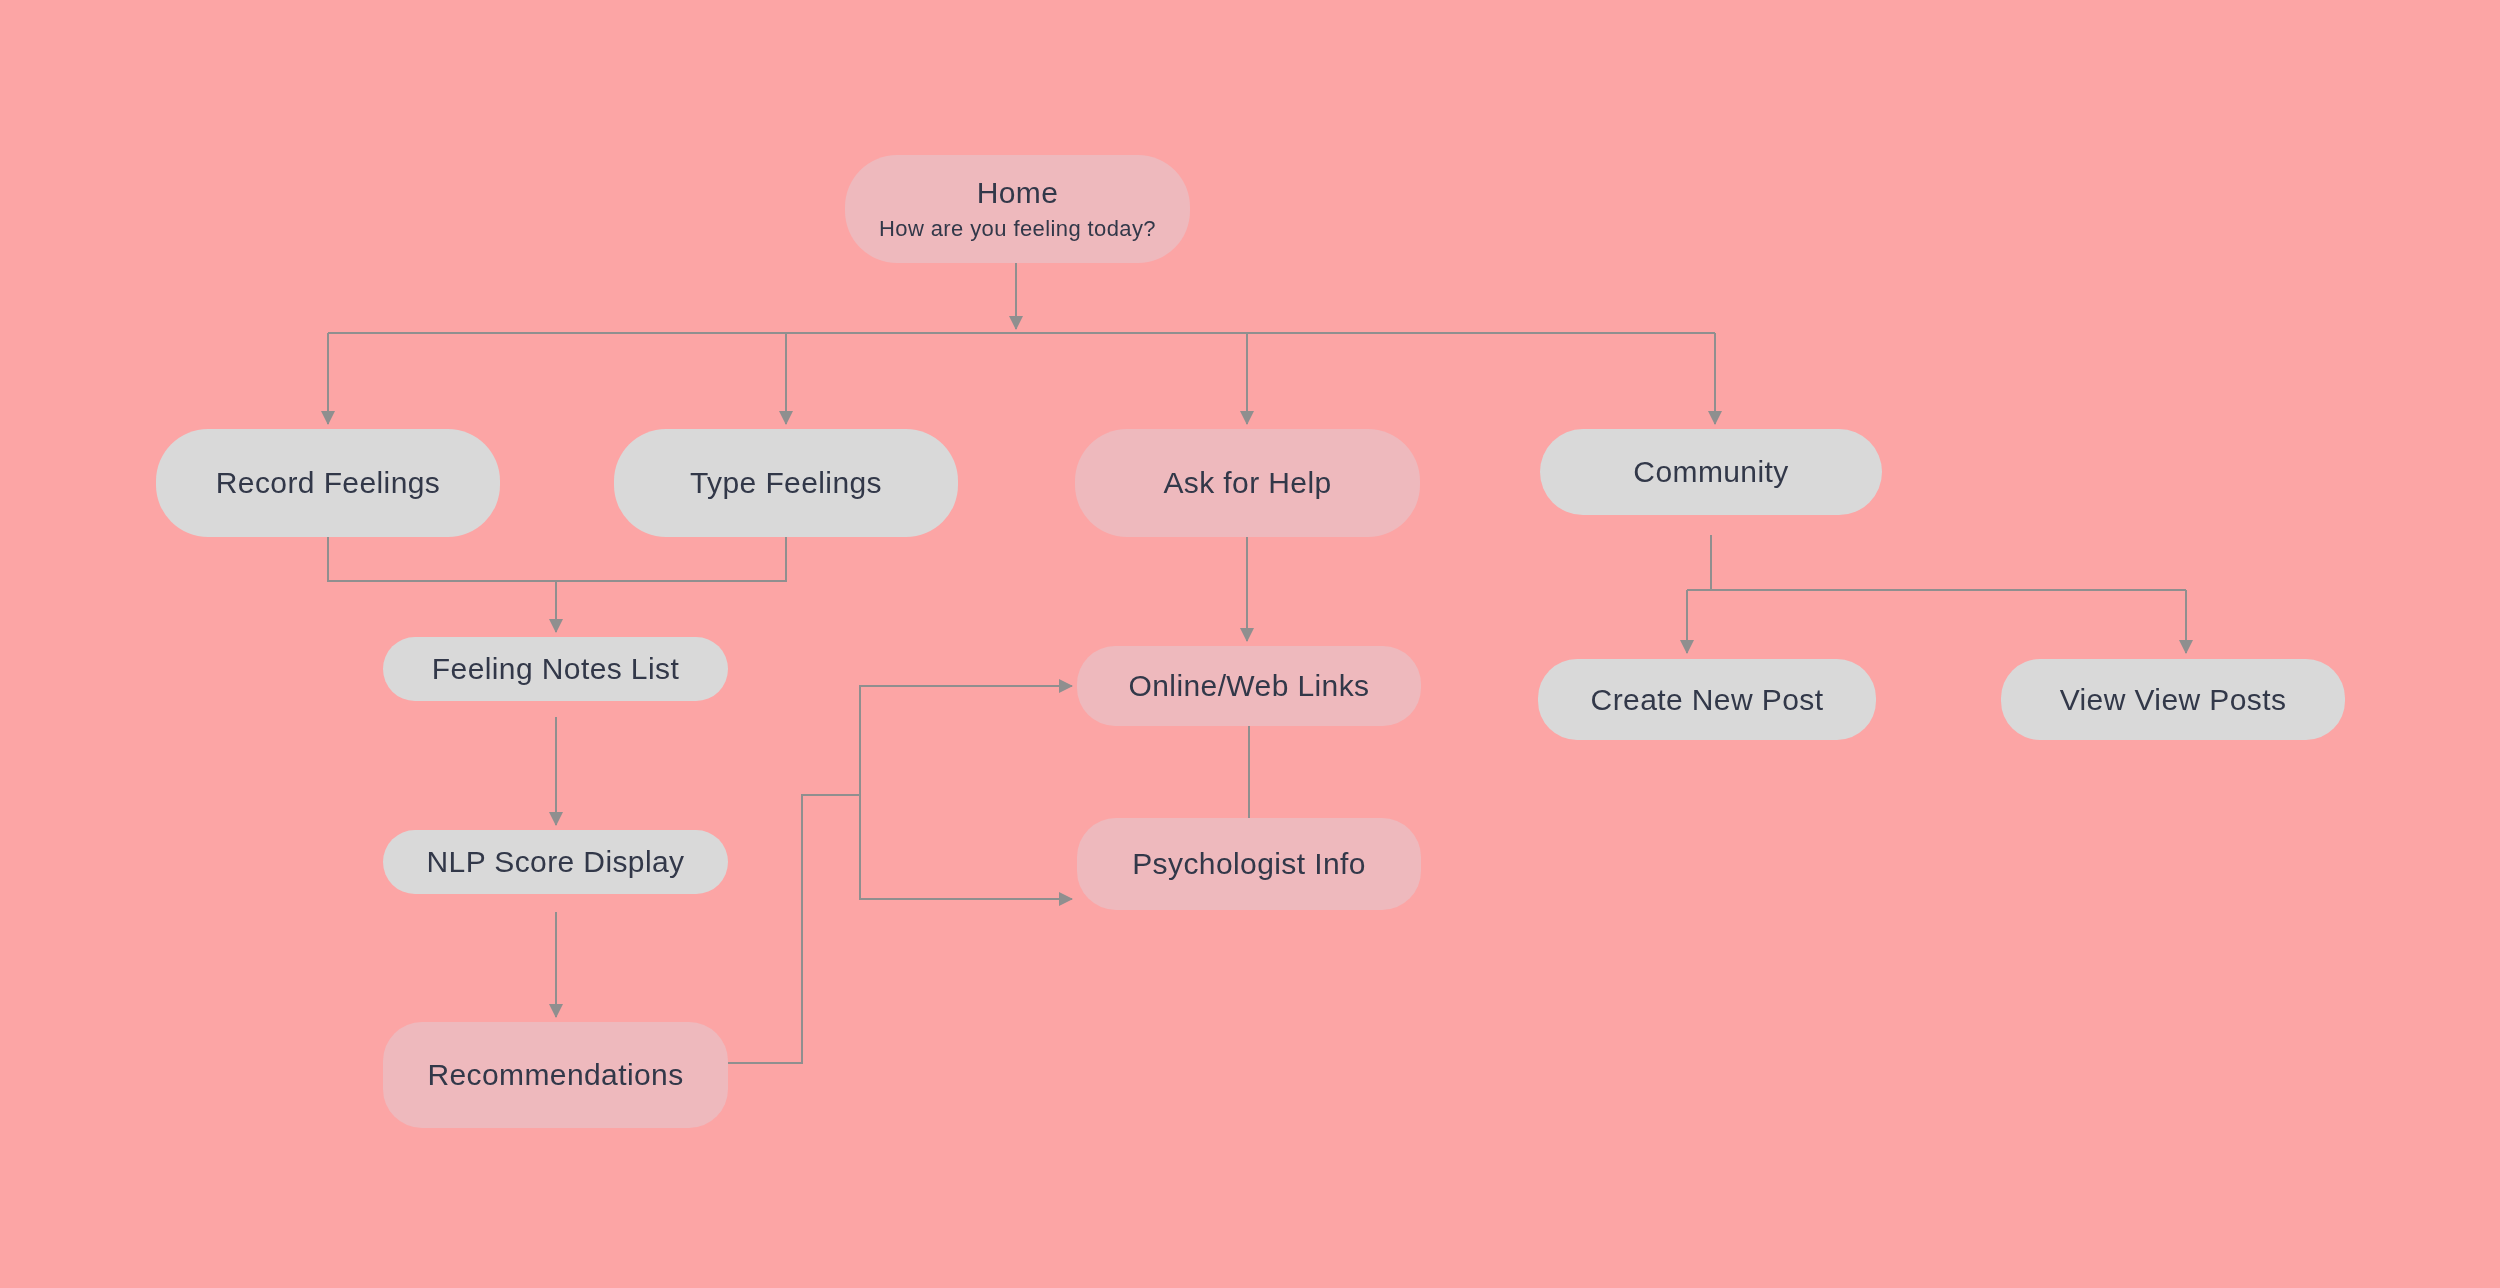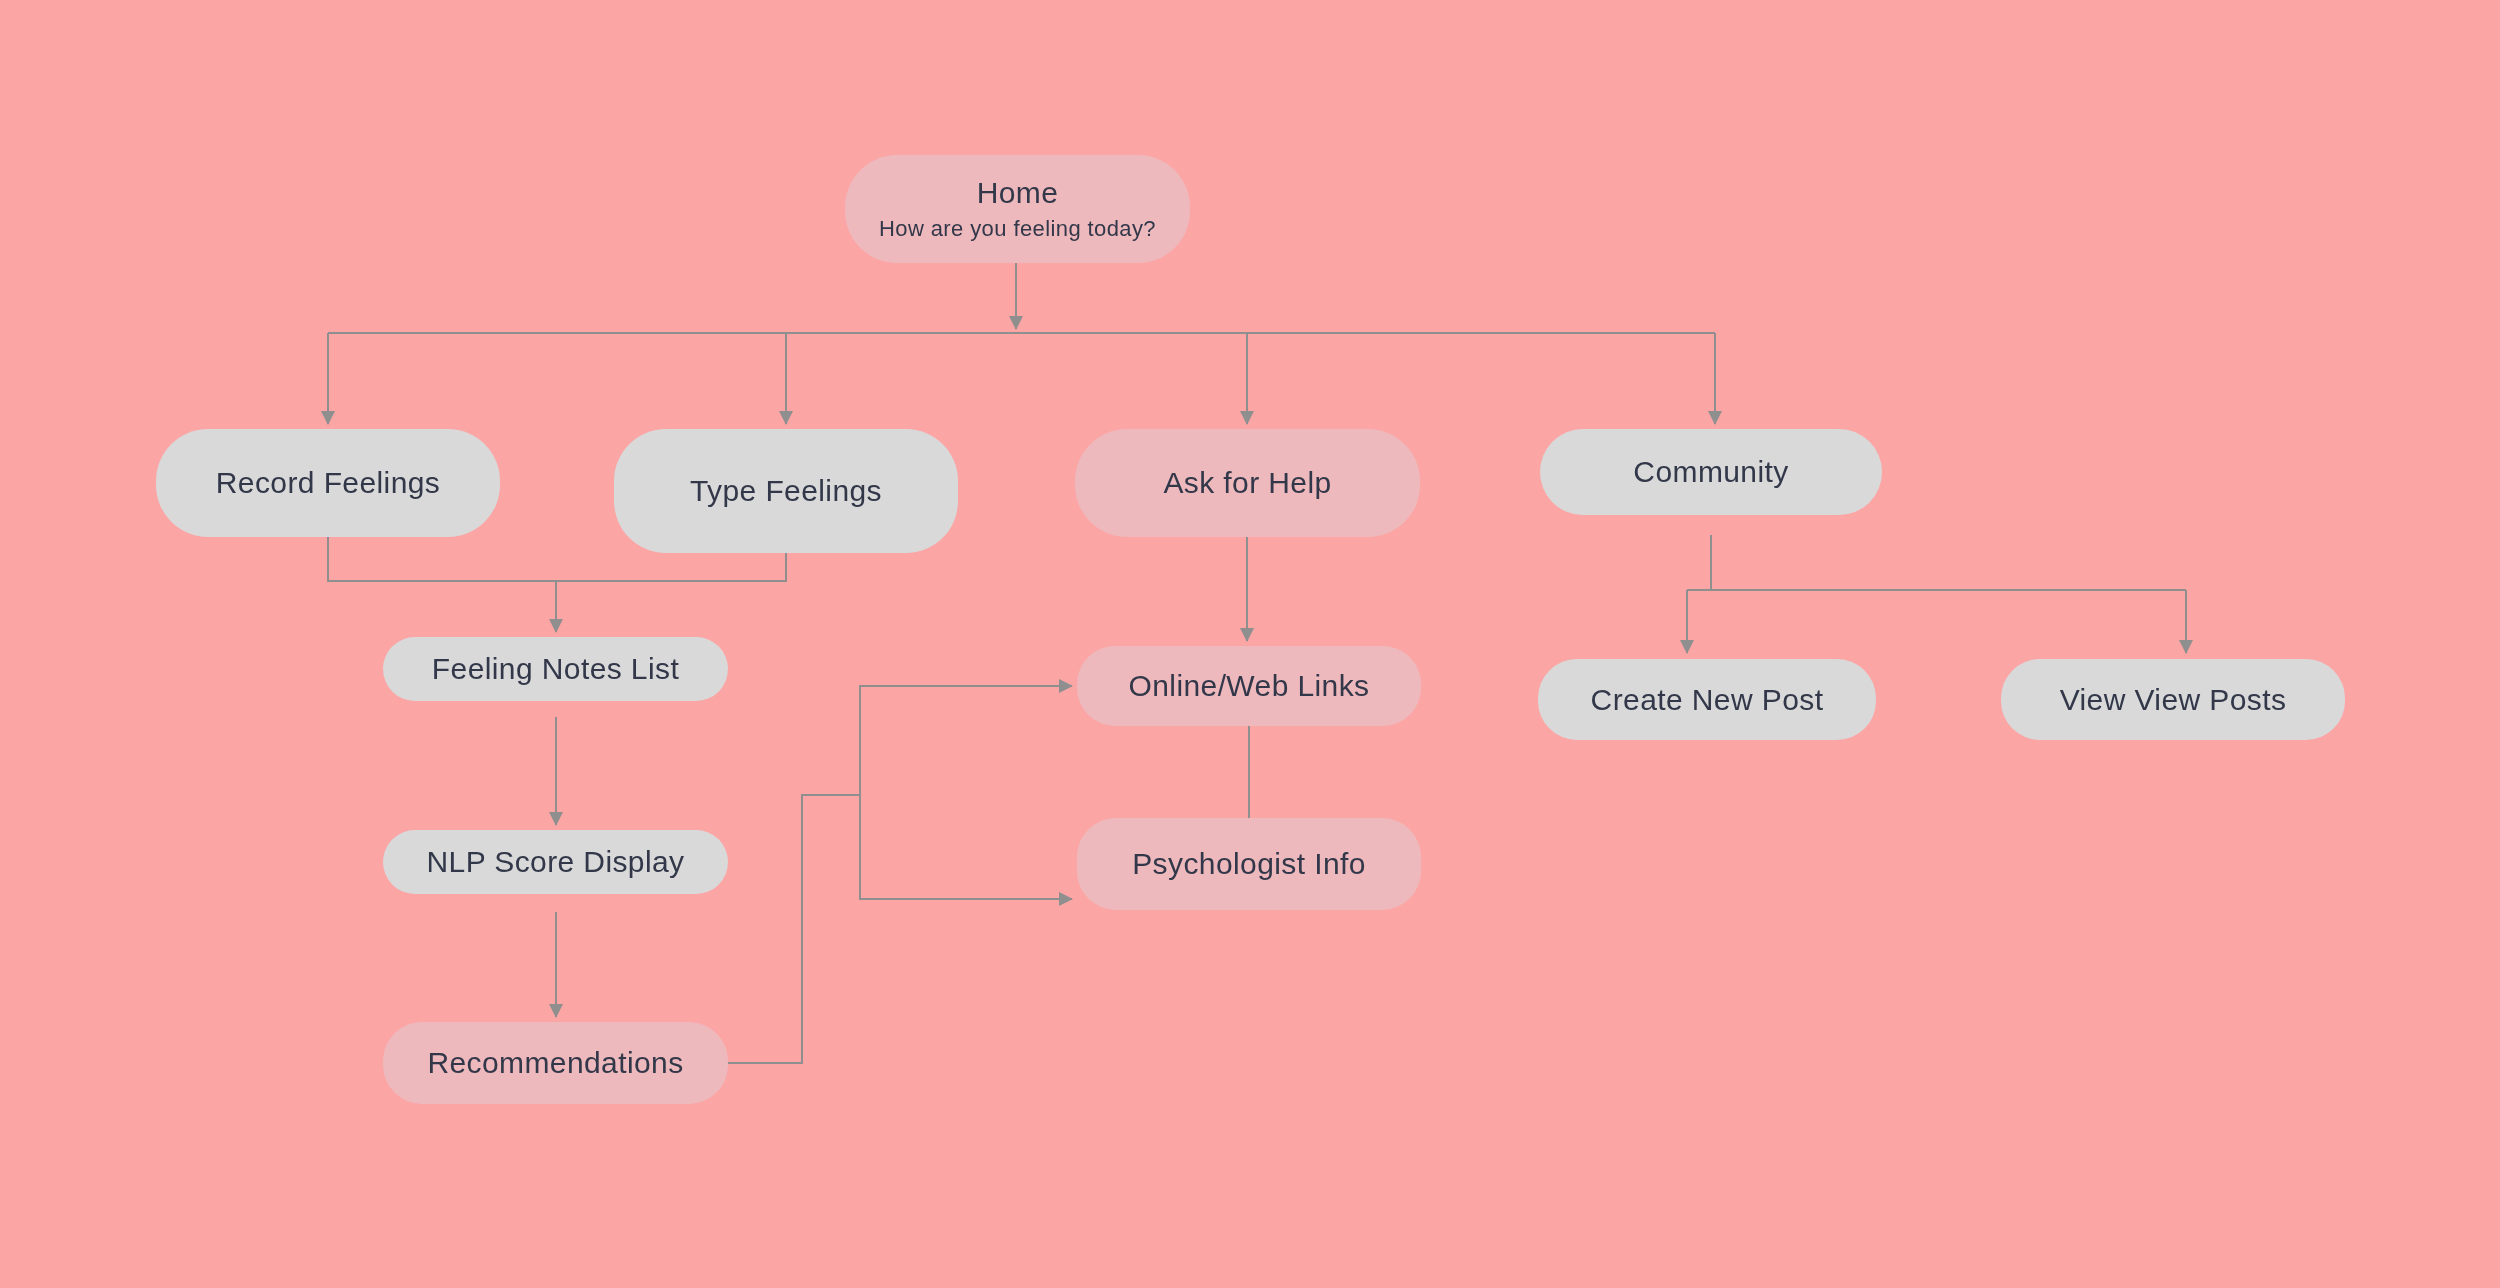--- a/index.html
+++ b/index.html
@@ -88,21 +88,21 @@
       </g>
   </svg>
   <div id="nodes-layer">
       <div class="node highlight" style="left: 845px; top: 155px; width: 345px; height: 108px; border-radius: 52px;">
         <div class="label">Home</div>
         <div class="sublabel">How are you feeling today?</div>
       </div>
       <div class="node default" style="left: 156px; top: 429px; width: 344px; height: 108px; border-radius: 52px;">
         <div class="label">Record Feelings</div>
       </div>
-      <div class="node default" style="left: 614px; top: 429px; width: 344px; height: 124px; border-radius: 52px;">
+      <div class="node default" style="left: 614px; top: 429px; width: 344px; height: 108px; border-radius: 52px;">
         <div class="label">Type Feelings</div>
       </div>
       <div class="node highlight" style="left: 1075px; top: 429px; width: 345px; height: 108px; border-radius: 52px;">
         <div class="label">Ask for Help</div>
       </div>
       <div class="node default" style="left: 1540px; top: 429px; width: 342px; height: 86px; border-radius: 51px;">
         <div class="label">Community</div>
       </div>
       <div class="node default" style="left: 383px; top: 637px; width: 345px; height: 64px; border-radius: 38px;">
         <div class="label">Feeling Notes List</div>
@@ -115,17 +115,17 @@
       </div>
       <div class="node default" style="left: 2001px; top: 659px; width: 344px; height: 81px; border-radius: 39px;">
         <div class="label">View View Posts</div>
       </div>
       <div class="node default" style="left: 383px; top: 830px; width: 345px; height: 64px; border-radius: 39px;">
         <div class="label">NLP Score Display</div>
       </div>
       <div class="node highlight" style="left: 1077px; top: 818px; width: 344px; height: 92px; border-radius: 39px;">
         <div class="label">Psychologist Info</div>
       </div>
-      <div class="node highlight" style="left: 383px; top: 1022px; width: 345px; height: 82px; border-radius: 39px;">
+      <div class="node highlight" style="left: 383px; top: 1022px; width: 345px; height: 106px; border-radius: 39px;">
         <div class="label">Recommendations</div>
       </div>
     </div>
 </div>
 
 </body></html>

